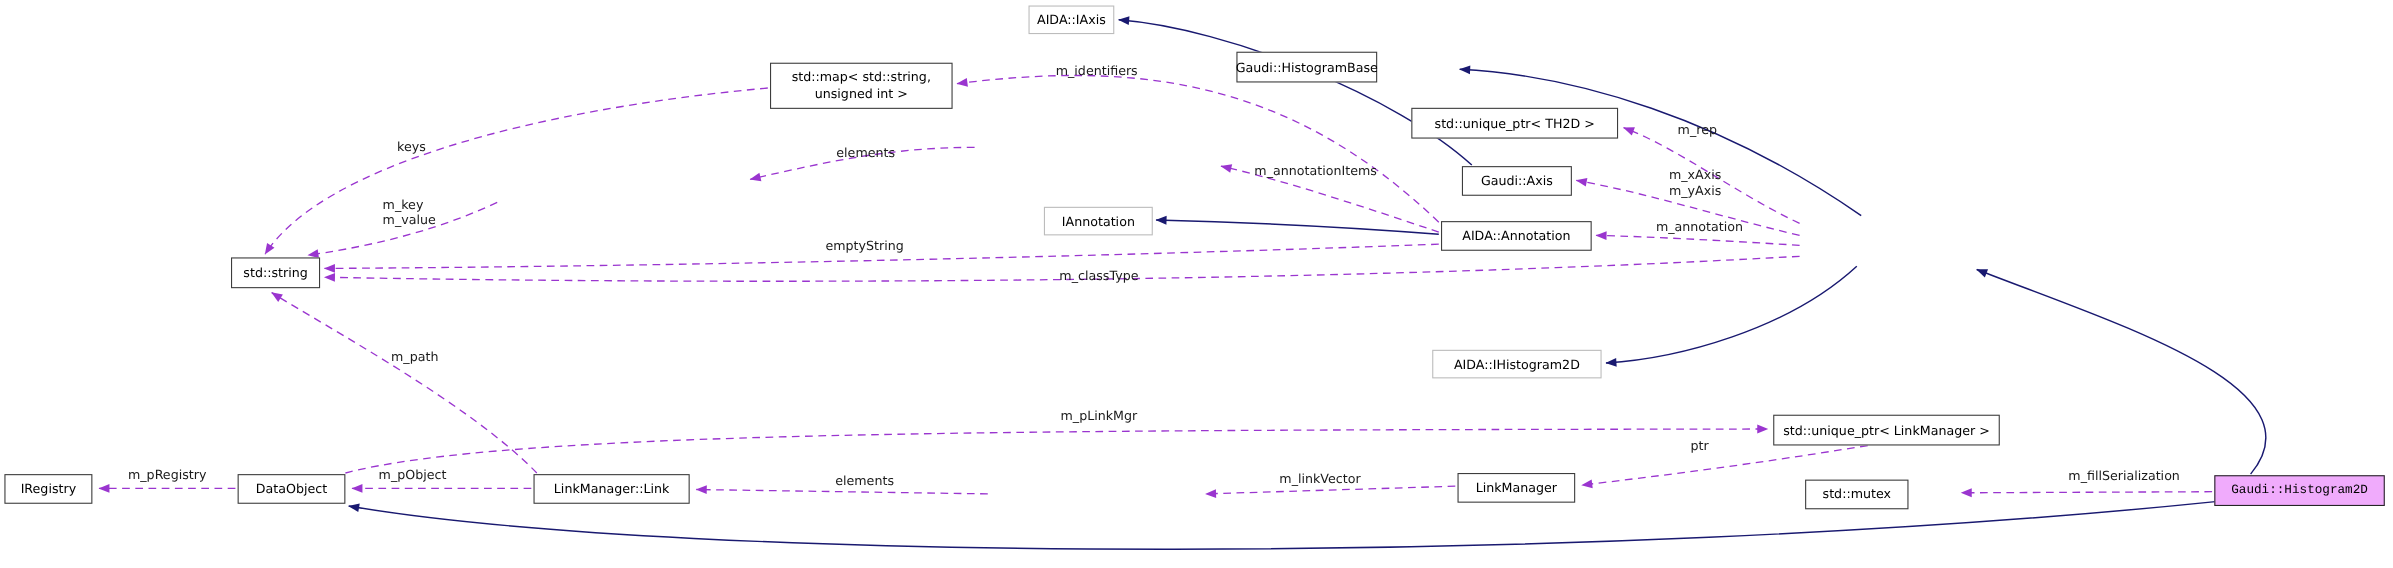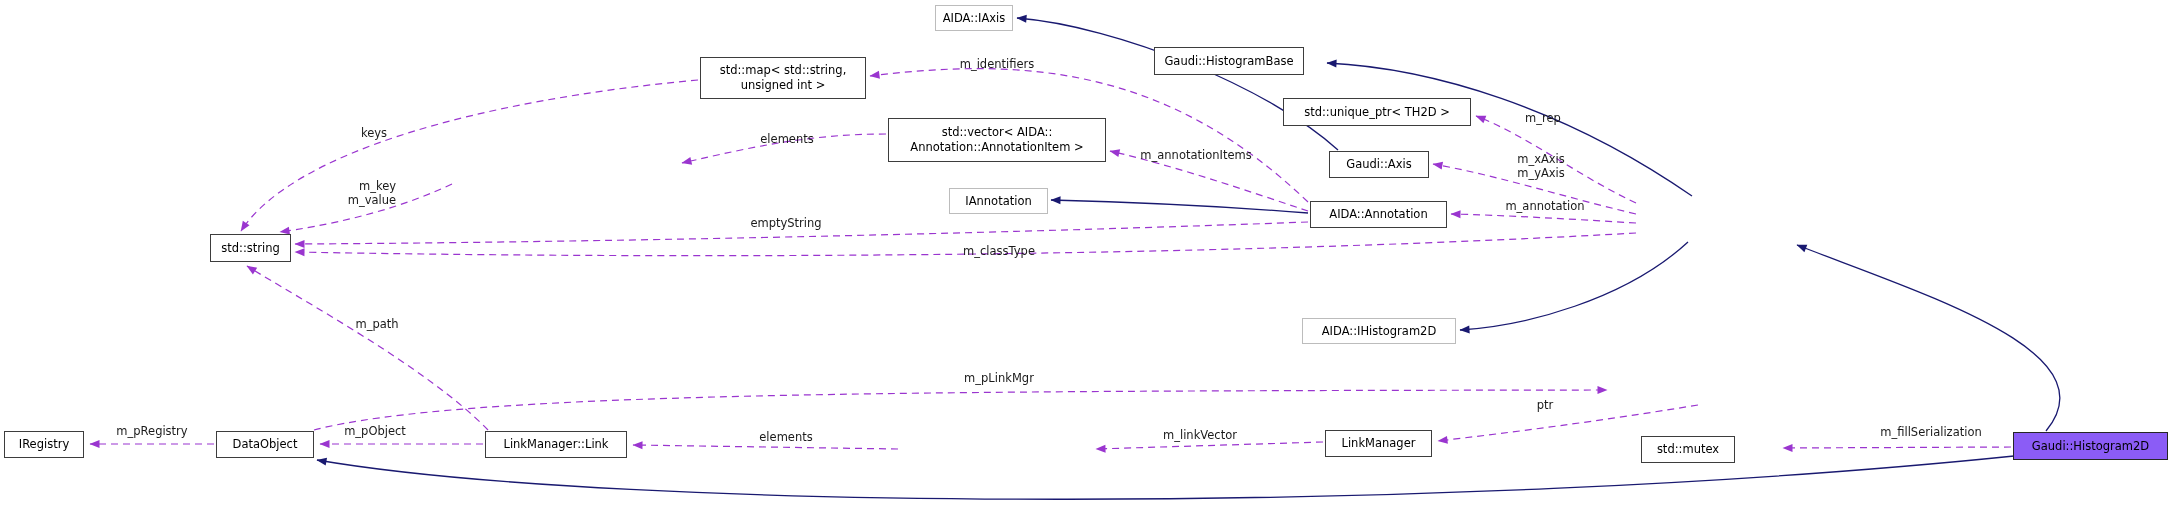--- a/index.html
+++ b/index.html
@@ -12,25 +12,25 @@
   .edge-solid  { stroke:#191970; fill:none; stroke-width:1.3px; }
   .edge-dashed { stroke:#9a35cf; fill:none; stroke-width:1.2px; stroke-dasharray:7 5; }
   .node {
     position:absolute; box-sizing:border-box;
     display:flex; align-items:center; justify-content:center;
     text-align:center; white-space:pre;
     background:#ffffff; border:1px solid #3d3d3d;
     font-size:11.5px; line-height:1.3; color:#000;
   }
   .node.external { border-color:#bcbcbc; }
-  .node.target   { background:#8b5cf6; border-color:#262626; }
+  .node.target   { background:#f0abfc; border-color:#262626;font-family:Liberation Mono, monospace; }
   .elabel {
     position:absolute; transform:translateX(-50%);
     font-size:11.5px; line-height:1.22; color:#1a1a1a;
-    white-space:pre; text-align:right;
+    white-space:pre; text-align:left;
   }
 </style>
 </head>
 <body>
 
 <div class="canvas">
 
   <svg class="edges" viewBox="0 0 2175 516" xmlns="http://www.w3.org/2000/svg">
     <defs>
       <marker id="arrow-blue" markerUnits="userSpaceOnUse" markerWidth="12" markerHeight="10" refX="10.5" refY="5" orient="auto">
@@ -62,31 +62,30 @@
     <path class="edge-dashed" d="M 314,430 C 460,392 900,391 1607,390" marker-end="url(#arrow-purple)"></path>
     <path class="edge-dashed" d="M 214,444 L 90,444" marker-end="url(#arrow-purple)"></path>
     <path class="edge-dashed" d="M 483,444 L 320,444" marker-end="url(#arrow-purple)"></path>
     <path class="edge-dashed" d="M 898,449 L 633,445" marker-end="url(#arrow-purple)"></path>
     <path class="edge-dashed" d="M 1323,442 L 1096,449" marker-end="url(#arrow-purple)"></path>
     <path class="edge-dashed" d="M 1698,405 C 1600,421 1515,432 1438,441" marker-end="url(#arrow-purple)"></path>
     <path class="edge-dashed" d="M 2011,447 L 1783,448" marker-end="url(#arrow-purple)"></path>
   </svg>
 
   <div class="node external" style="left:935px;top:5px;width:78px;height:26px">AIDA::IAxis</div>
-  <div class="node" style="left:1154px;top:47px;width:150px;height:28px">Gaudi::HistogramBase</div>
+  <div class="node" style="left:1124px;top:47px;width:128px;height:28px">Gaudi::HistogramBase</div>
   <div class="node" style="left:700px;top:57px;width:166px;height:42px">std::map&lt; std::string,
 unsigned int &gt;</div>
   <div class="node" style="left:1283px;top:98px;width:188px;height:28px">std::unique_ptr&lt; TH2D &gt;</div>
-  <div class="node" style="left:888px;top:118px;width:218px;height:44px">std::vector&lt; AIDA::
-Annotation::AnnotationItem &gt;</div>
   <div class="node external" style="left:949px;top:188px;width:99px;height:26px">IAnnotation</div>
   <div class="node" style="left:1329px;top:151px;width:100px;height:27px">Gaudi::Axis</div>
   <div class="node" style="left:1310px;top:201px;width:137px;height:27px">AIDA::Annotation</div>
   <div class="node" style="left:210px;top:234px;width:81px;height:28px">std::string</div>
   <div class="node external" style="left:1302px;top:318px;width:154px;height:26px">AIDA::IHistogram2D</div>
+  <div class="node" style="left:1612px;top:377px;width:206px;height:28px">std::unique_ptr&lt; LinkManager &gt;</div>
   <div class="node" style="left:4px;top:431px;width:80px;height:27px">IRegistry</div>
   <div class="node" style="left:216px;top:431px;width:98px;height:27px">DataObject</div>
   <div class="node" style="left:485px;top:431px;width:142px;height:27px">LinkManager::Link</div>
   <div class="node" style="left:1325px;top:430px;width:107px;height:27px">LinkManager</div>
   <div class="node" style="left:1641px;top:436px;width:94px;height:27px">std::mutex</div>
   <div class="node target" style="left:2013px;top:432px;width:155px;height:28px">Gaudi::Histogram2D</div>
 
   <div class="elabel" style="left:997px;top:57px">m_identifiers</div>
   <div class="elabel" style="left:374px;top:126px">keys</div>
   <div class="elabel" style="left:787px;top:132px">elements</div>

